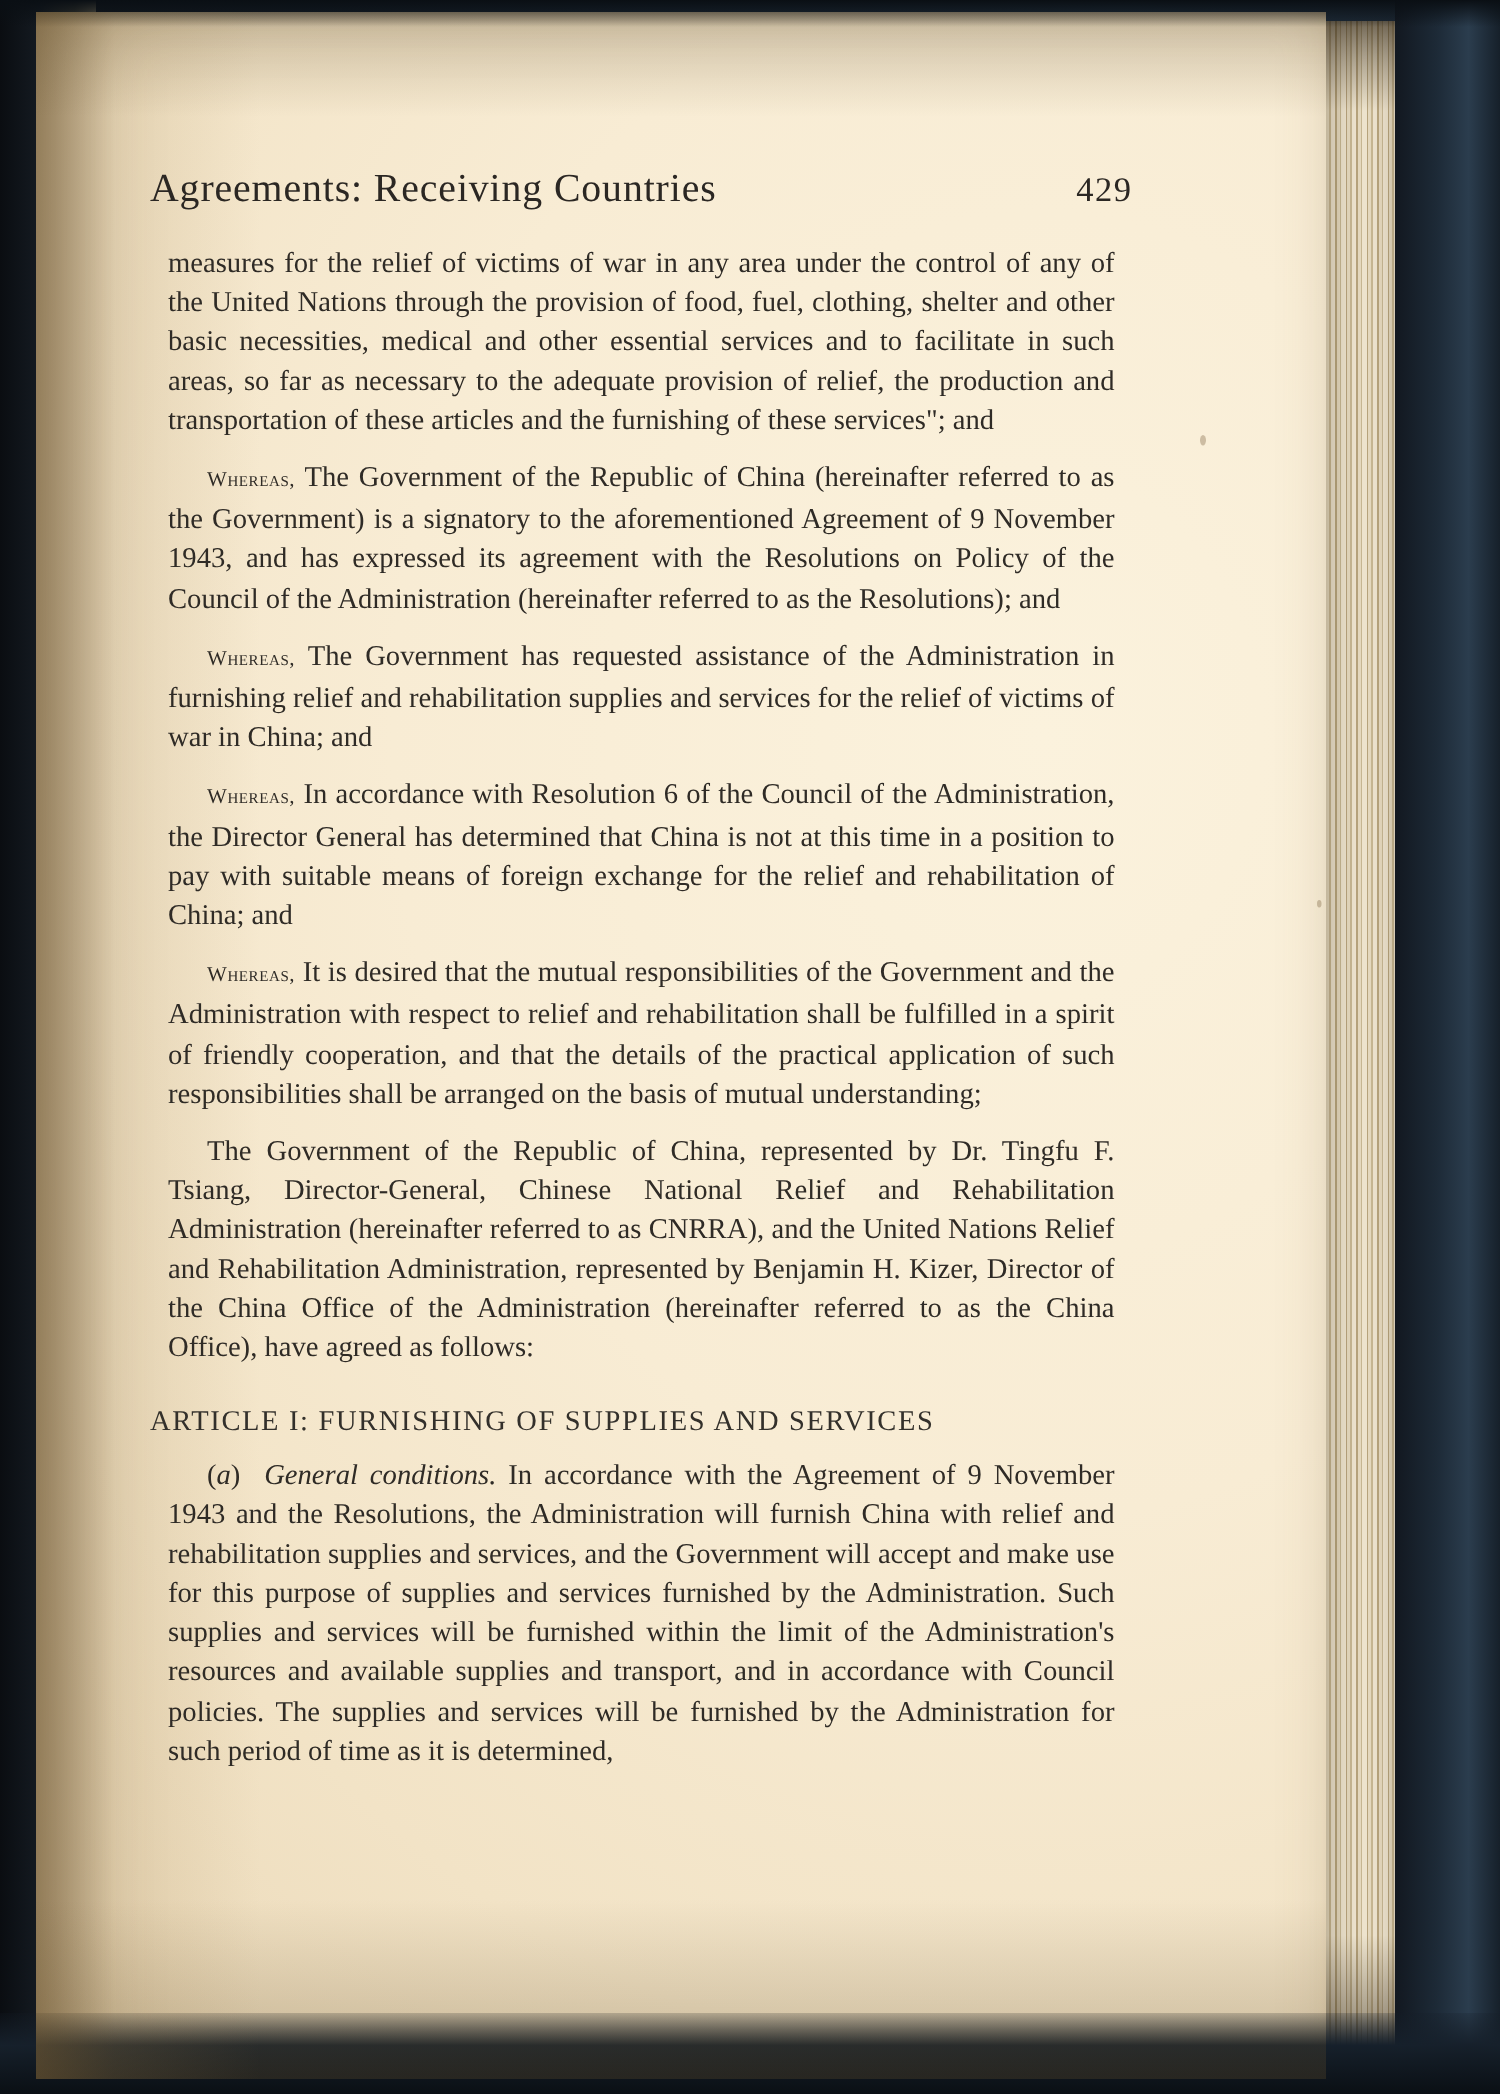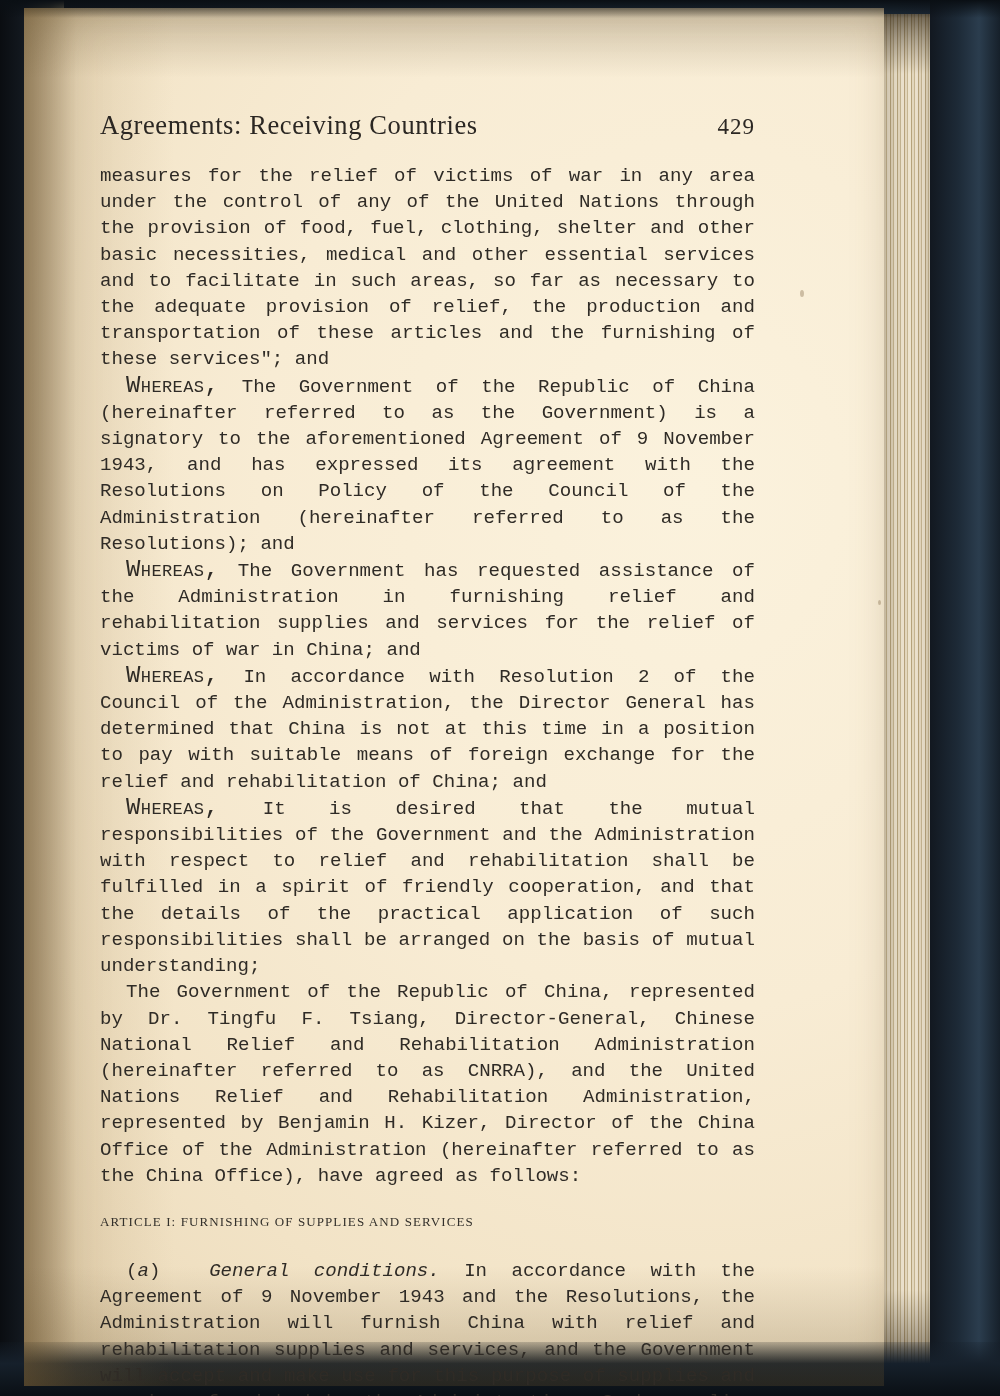--- a/index.html
+++ b/index.html
@@ -135,42 +135,42 @@
     color: #2b2723;
     font-family: "Liberation Serif", serif;
   }
   .folio {
     font-size: 23px;
     color: #2b2723;
     letter-spacing: 1px;
   }
 
   .body-text p {
-    margin: 0;
+    margin: 12px;
     font-size: 19.1px;
     line-height: 26.2px;
     text-align: justify;
     text-justify: inter-word;
     color: #2f2b26;
-    font-family: Liberation Mono, monospace;
+    font-family: Liberation Serif, serif;
   }
   .body-text p.indent { text-indent: 26px; }
   .body-text p.noindent { text-indent: 0; }
 
   .sc {
     font-variant: small-caps;
-    font-size: 24px;
+    font-size: 14px;
     letter-spacing: 0.4px;
   }
 
   .article-head {
     margin-top: 25px;
-    margin-bottom: 28px;
+    margin-bottom: 12px;
     font-variant: small-caps;
-    font-size: 13px;
+    font-size: 19px;
     letter-spacing: 1.1px;
     color: #33302b;
   }
 
   em { font-style: italic; }
 
   
   .speck {
     position: absolute;
     background: rgba(120,95,60,0.35);
@@ -207,21 +207,21 @@
     <div class="body-text">
 
       <p class="noindent"><span>measures for the relief of victims of war in any area under the control of any of the United Nations through the provision of food, fuel, clothing, shelter and other basic necessities, medical and other essential services and to facilitate in such areas, so far as necessary to the adequate provision of relief, the production and transportation of these articles and the furnishing of these services"; and</span></p>
 
       <p class="indent"><span class="sc">Whereas,</span><span> The Government of the Republic of China (hereinafter referred to as the Government) is a signatory to the aforementioned Agreement of 9 November 1943, and has expressed its agreement with the Resolutions on Policy of the Council of the Administration (hereinafter referred to as the Resolutions); and</span></p>
 
 
       <p class="indent"><span class="sc">Whereas,</span><span> The Government has requested assistance of the Administration in furnishing relief and rehabilitation supplies and services for the relief of victims of war in China; and</span></p>
 
 
-      <p class="indent"><span class="sc">Whereas,</span><span> In accordance with Resolution 2 of the Council of the Administration, the Director General has determined that China is not at this time in a position to pay with suitable means of foreign exchange for the relief and rehabilitation of China; and</span></p>
+      <p class="indent"><span class="sc">Whereas,</span><span> In accordance with Resolution 6 of the Council of the Administration, the Director General has determined that China is not at this time in a position to pay with suitable means of foreign exchange for the relief and rehabilitation of China; and</span></p>
 
       <p class="indent"><span class="sc">Whereas,</span><span> It is desired that the mutual responsibilities of the Government and the Administration with respect to relief and rehabilitation shall be fulfilled in a spirit of friendly cooperation, and that the details of the practical application of such responsibilities shall be arranged on the basis of mutual understanding;</span></p>
 
       <p class="indent"><span>The Government of the Republic of China, represented by Dr. Tingfu F. Tsiang, Director-General, Chinese National Relief and Rehabilitation Administration (hereinafter referred to as CNRRA), and the United Nations Relief and Rehabilitation Administration, represented by Benjamin H. Kizer, Director of the China Office of the Administration (hereinafter referred to as the China Office), have agreed as follows:</span></p>
 
     </div>
 
     <div class="article-head">ARTICLE I:  FURNISHING OF SUPPLIES AND SERVICES</div>
 
     <div class="body-text">

